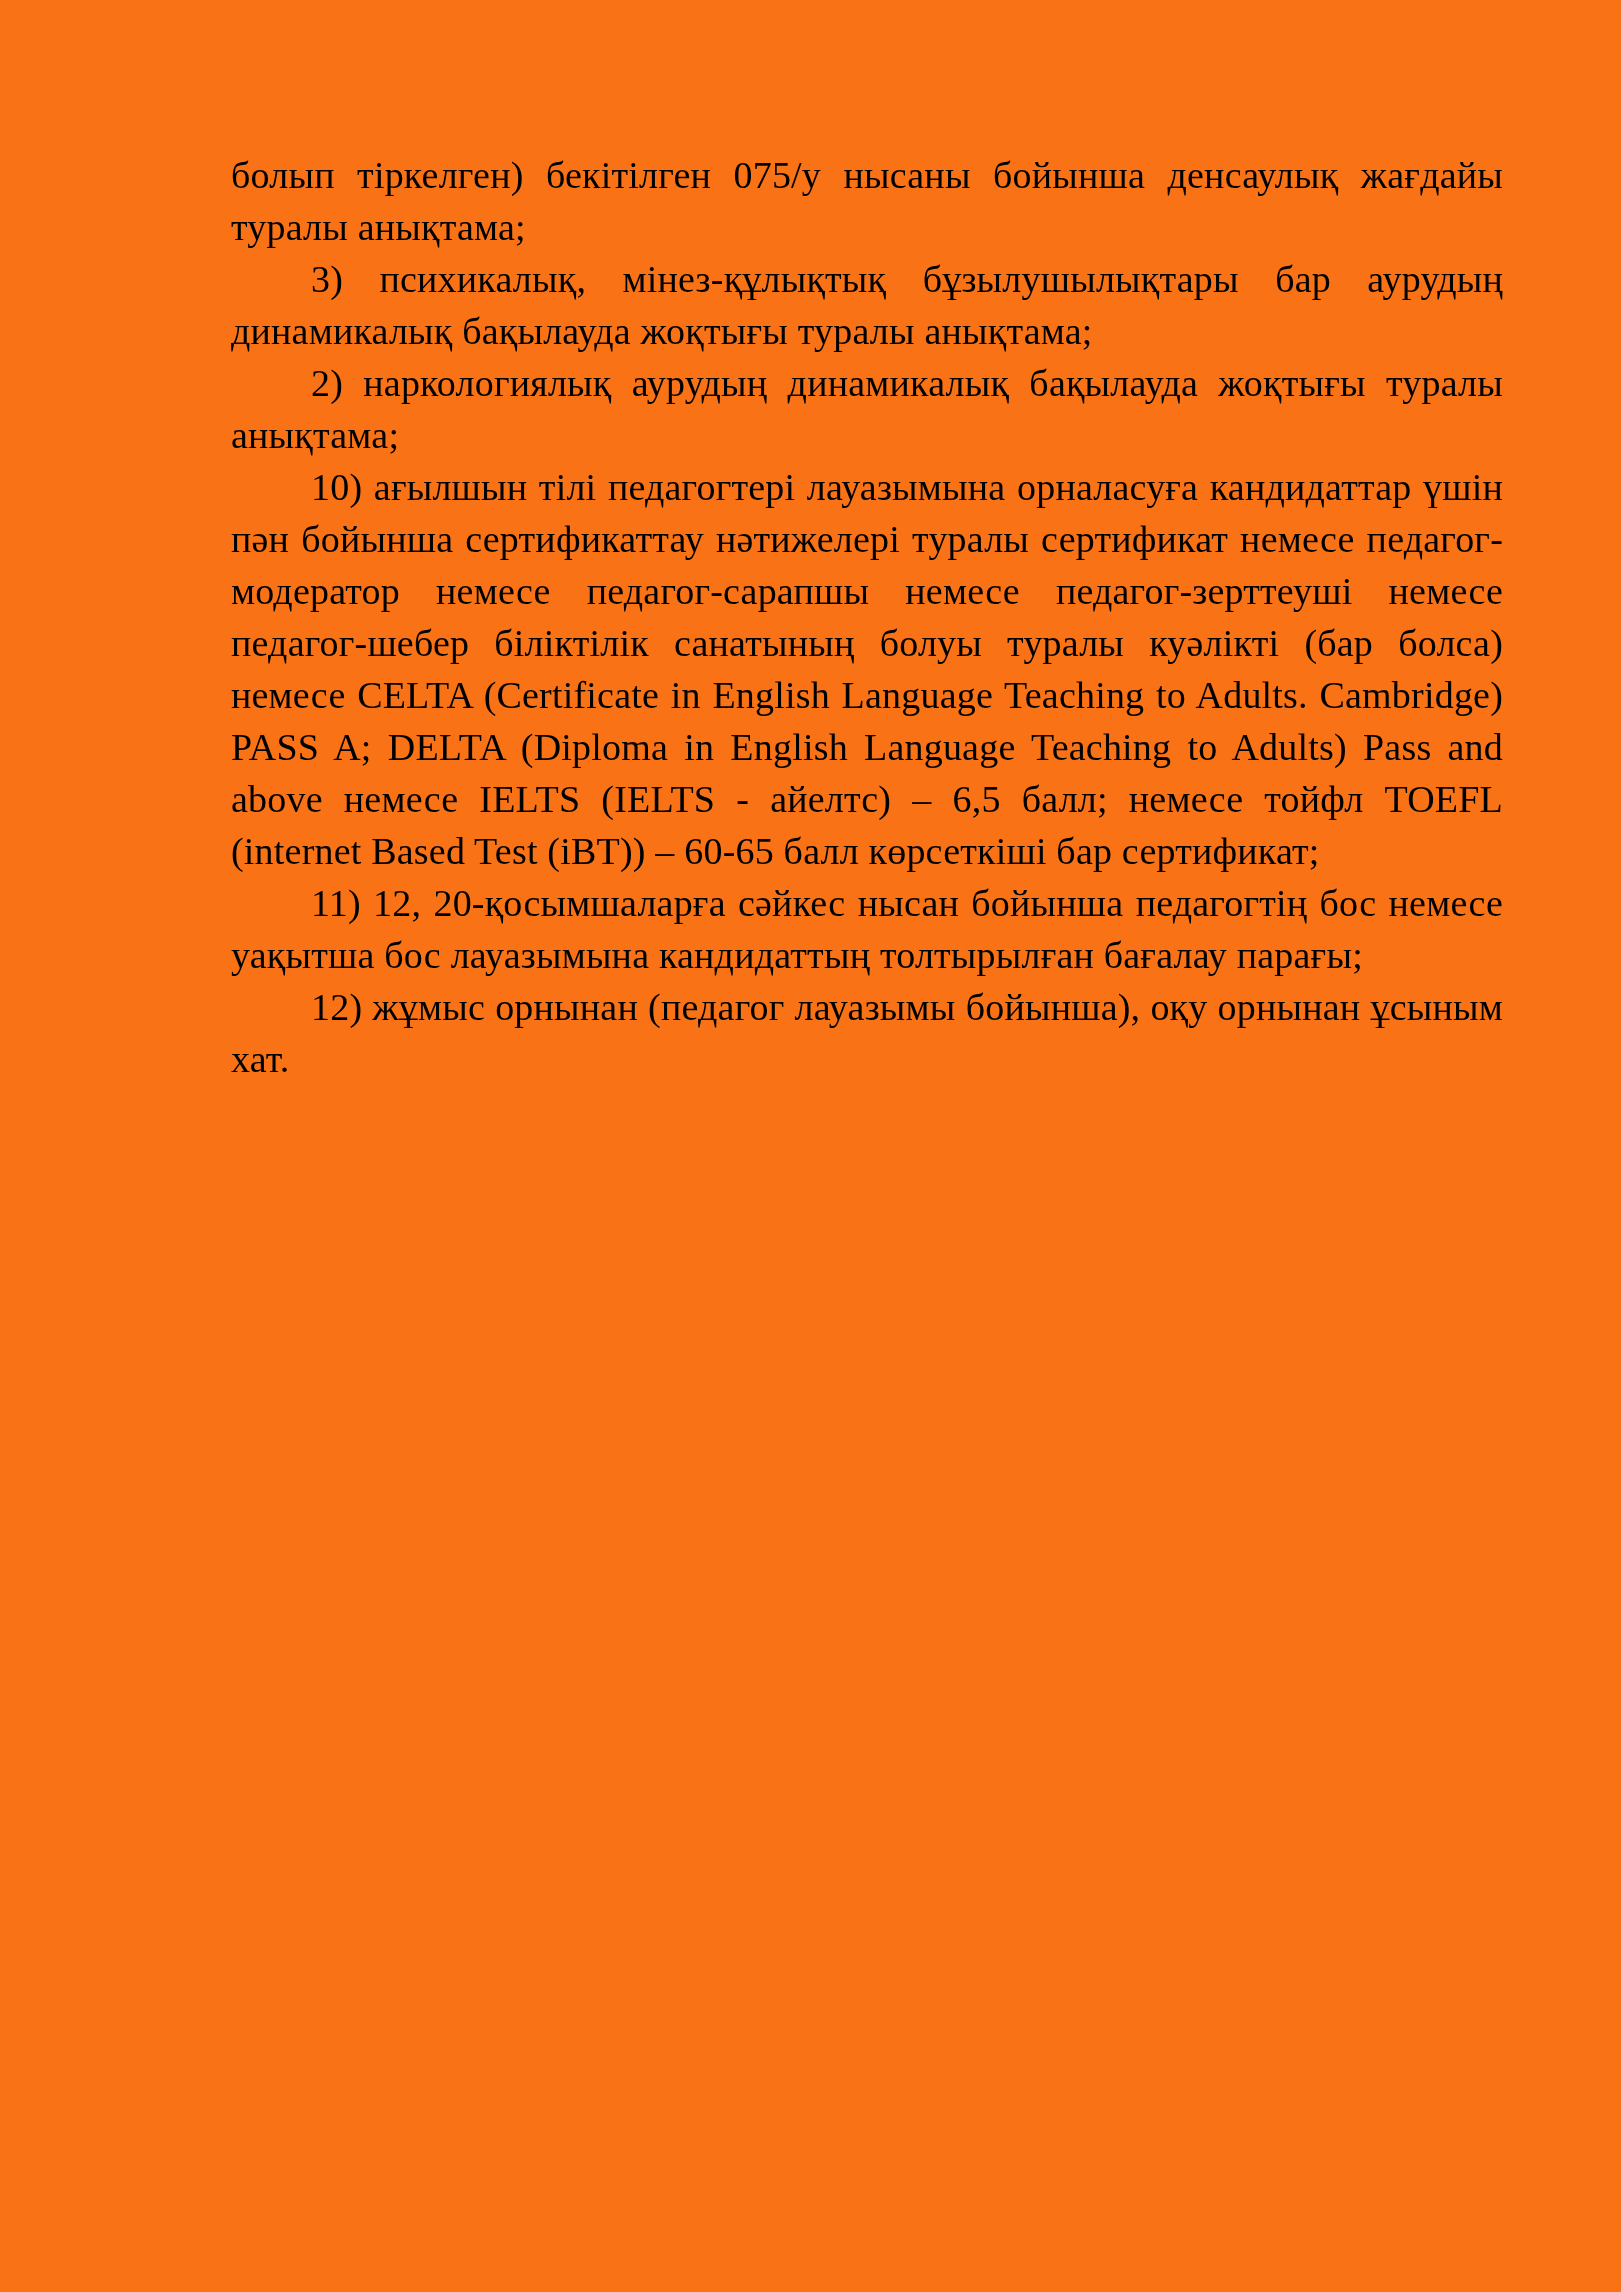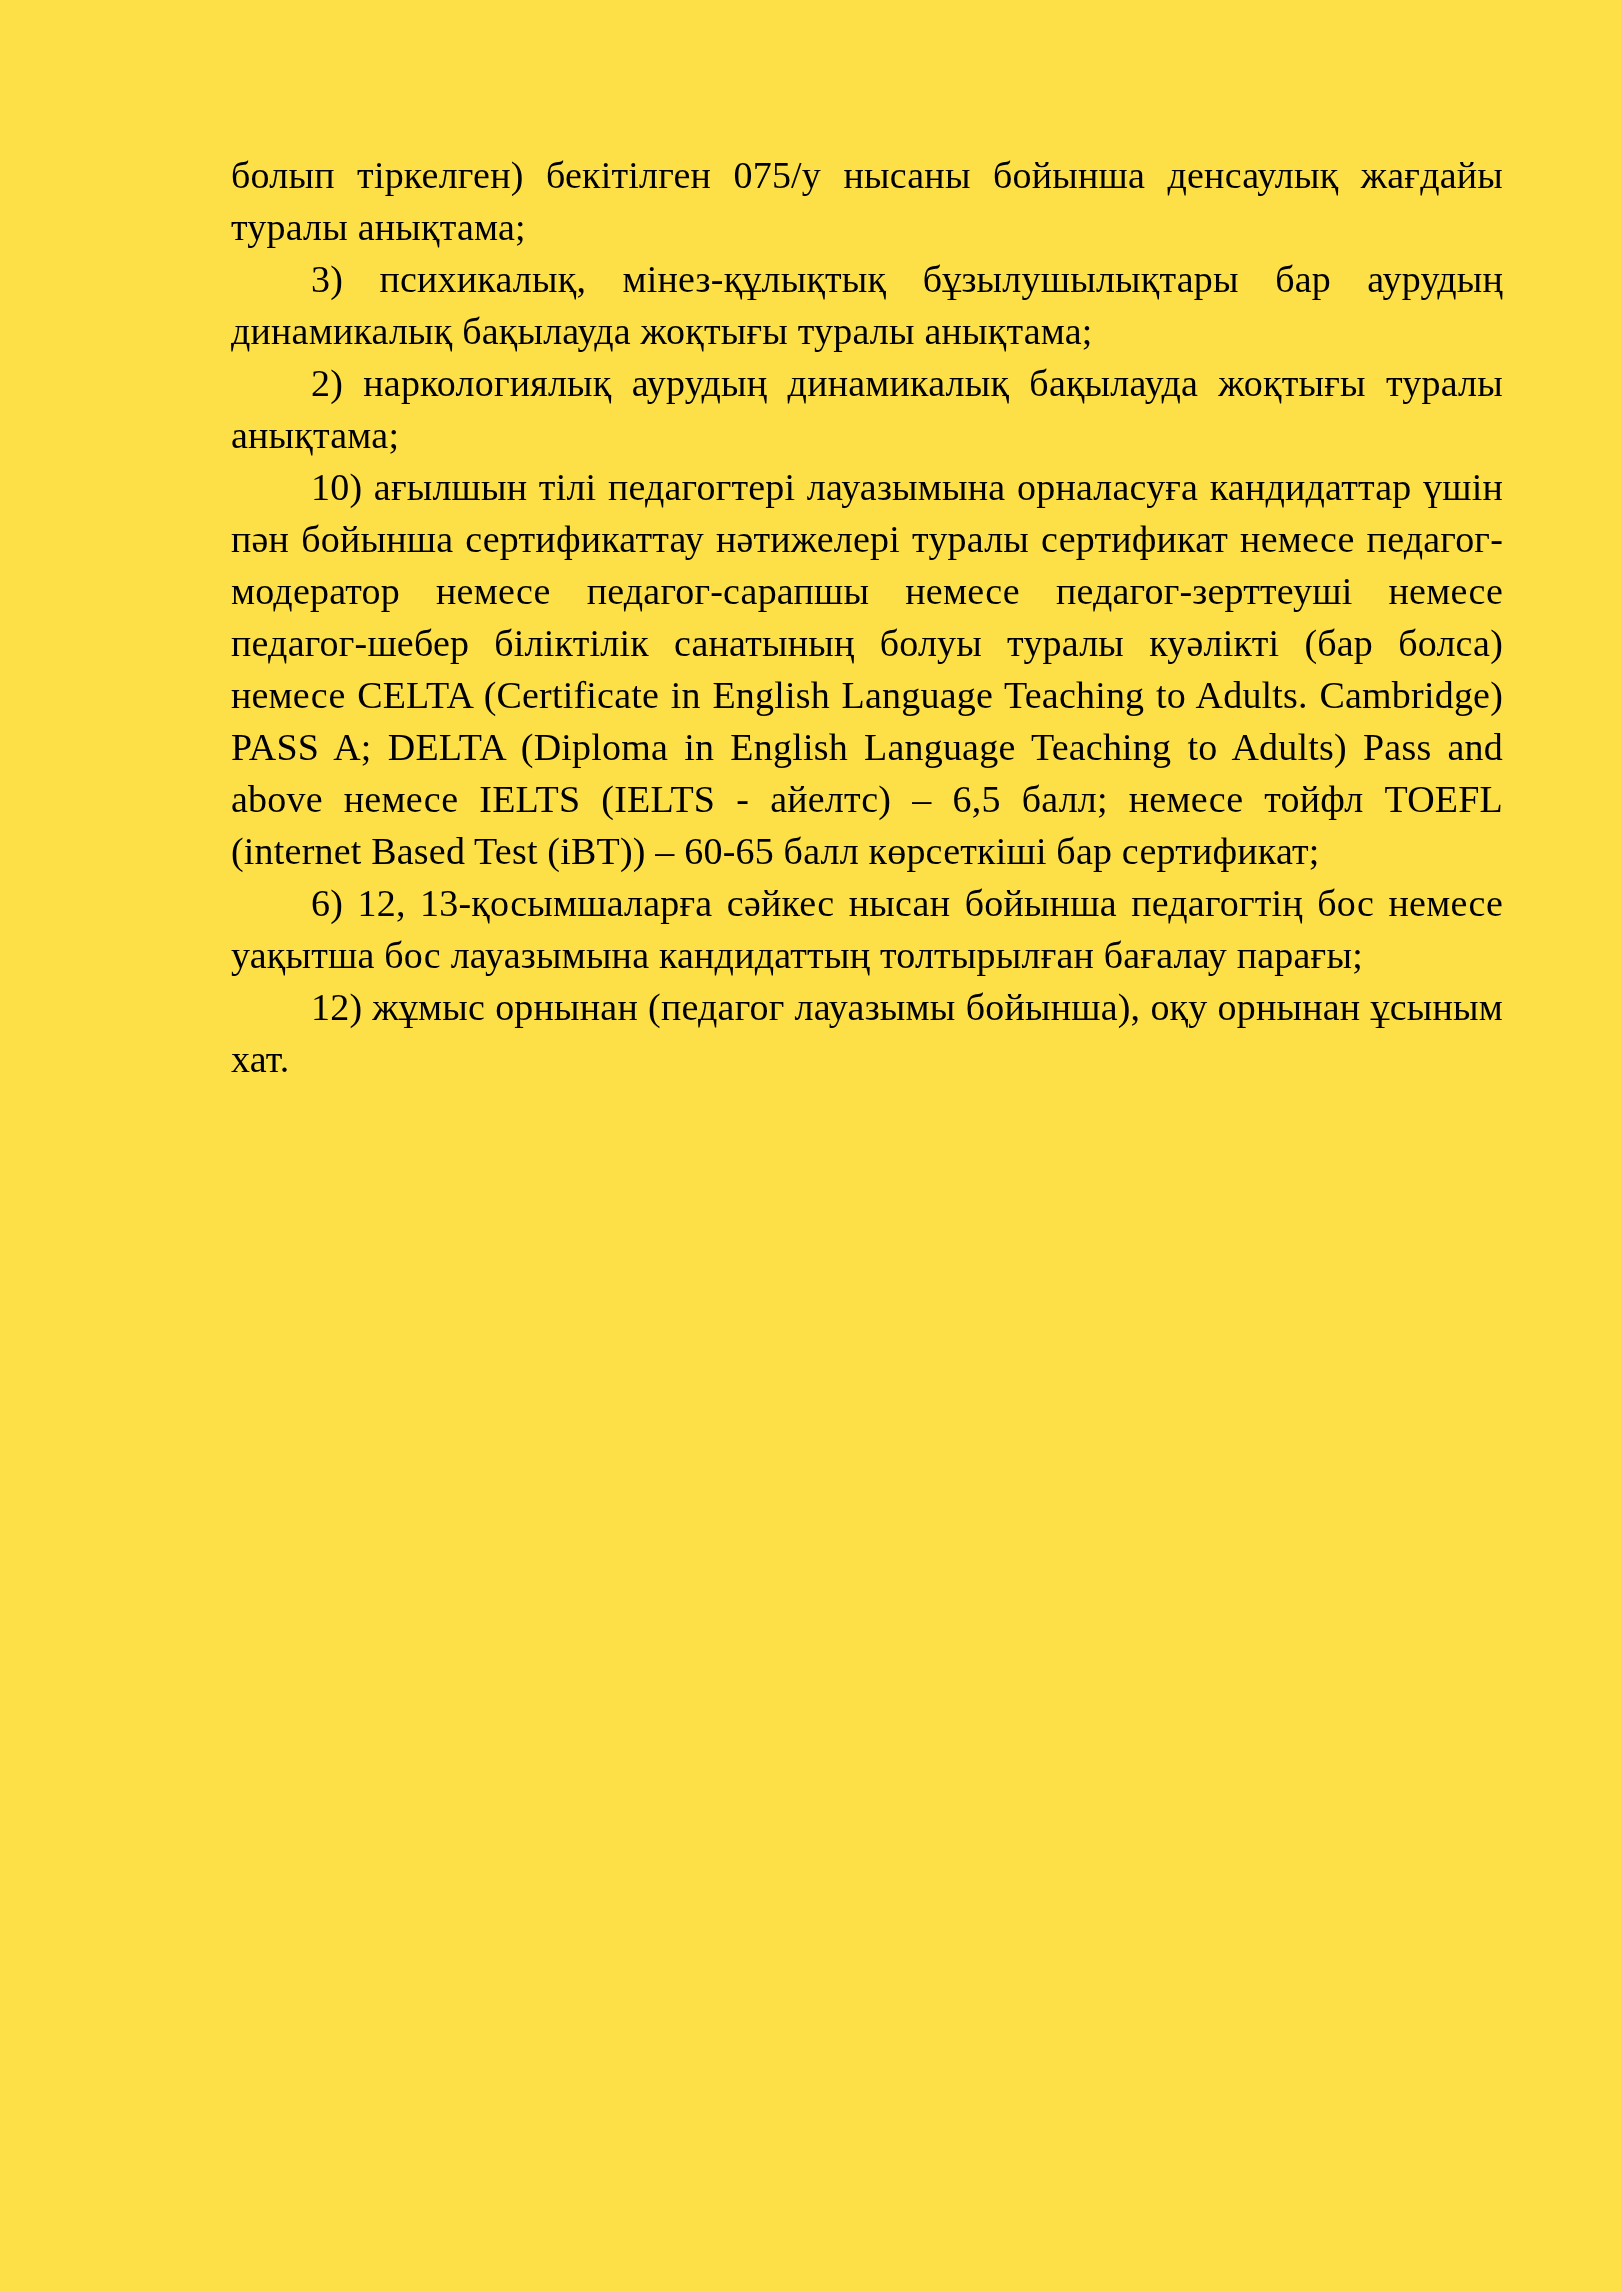--- a/index.html
+++ b/index.html
@@ -4,21 +4,21 @@
 <style>
   html, body {
     margin: 0;
     padding: 0;
     background: #ffffff;
   }
   .page {
     position: relative;
     width: 1621px;
     height: 2293px;
-    background: #fde047;
+    background: #f97316;
     overflow: hidden;
     font-family: "Liberation Serif", "DejaVu Serif", serif;
     color: #000000;
   }
   .text-block {
     position: absolute;
     left: 231px;
     top: 149px;
     width: 1272px;
     font-size: 38px;
@@ -36,17 +36,17 @@
 </style>
 </head>
 <body>
 
 <div class="page">
   <div class="text-block">
     <p>болып тіркелген) бекітілген 075/у нысаны бойынша денсаулық жағдайы туралы анықтама;</p>
     <p class="indent">3) психикалық, мінез-құлықтық бұзылушылықтары бар аурудың динамикалық бақылауда жоқтығы туралы анықтама;</p>
     <p class="indent">2) наркологиялық аурудың динамикалық бақылауда жоқтығы туралы анықтама;</p>
     <p class="indent">10) ағылшын тілі педагогтері лауазымына орналасуға кандидаттар үшін пән бойынша сертификаттау нәтижелері туралы сертификат немесе педагог-модератор немесе педагог-сарапшы немесе педагог-зерттеуші немесе педагог-шебер біліктілік санатының болуы туралы куәлікті (бар болса) немесе CELTA (Certificate in English Language Teaching to Adults. Cambridge) PASS A; DELTA (Diploma in English Language Teaching to Adults) Pass and above немесе IELTS (IELTS - айелтс) – 6,5 балл; немесе тойфл TOEFL (internet Based Test (iBT)) – 60-65 балл көрсеткіші бар сертификат;</p>
-    <p class="indent">6) 12, 13-қосымшаларға сәйкес нысан бойынша педагогтің бос немесе уақытша бос лауазымына кандидаттың толтырылған бағалау парағы;</p>
+    <p class="indent">11) 12, 20-қосымшаларға сәйкес нысан бойынша педагогтің бос немесе уақытша бос лауазымына кандидаттың толтырылған бағалау парағы;</p>
     <p class="indent">12) жұмыс орнынан (педагог лауазымы бойынша), оқу орнынан ұсыным хат.</p>
   </div>
 </div>
 
 
 </body></html>

